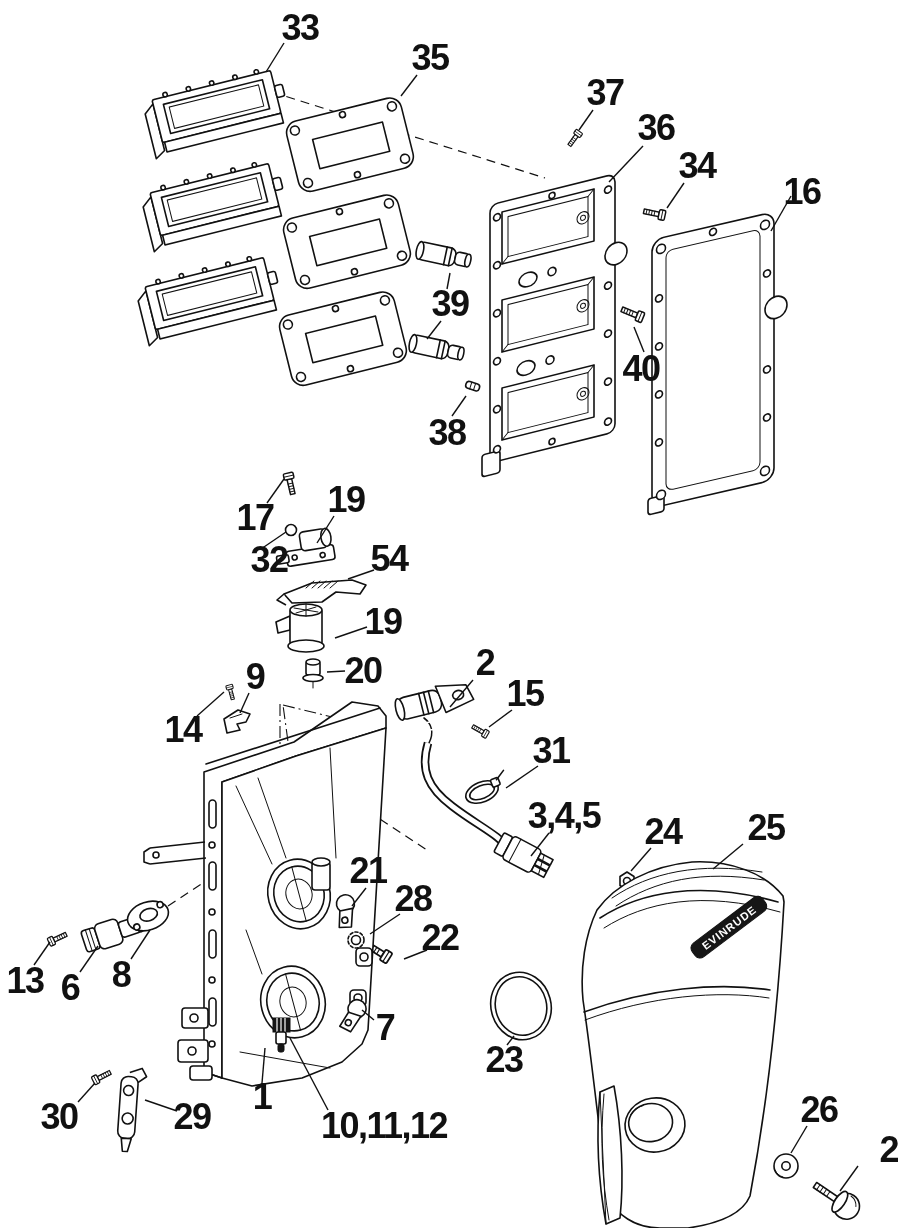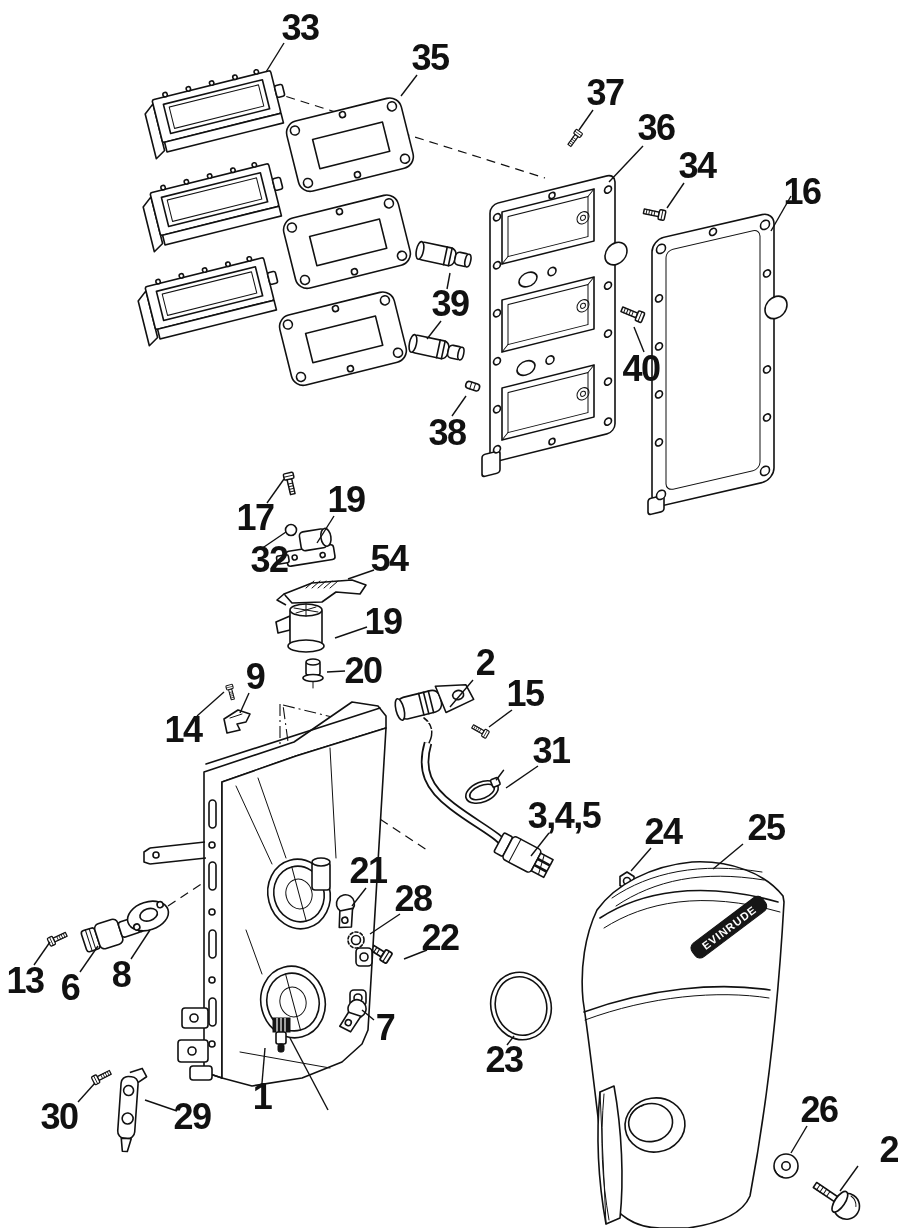--- a/index.html
+++ b/index.html
@@ -508,20 +508,21 @@
   </g>
 </svg>
 
   <div class="callout" style="left:262px;top:1097px;">1</div>
   <div class="callout" style="left:485px;top:663px;">2</div>
   <div class="callout" style="left:564px;top:816px;">3,4,5</div>
   <div class="callout" style="left:70px;top:988px;">6</div>
   <div class="callout" style="left:385px;top:1028px;">7</div>
   <div class="callout" style="left:121px;top:975px;">8</div>
   <div class="callout" style="left:255px;top:677px;">9</div>
+  <div class="callout" style="left:384px;top:1126px;">10,11,12</div>
   <div class="callout" style="left:25px;top:981px;">13</div>
   <div class="callout" style="left:183px;top:730px;">14</div>
   <div class="callout" style="left:525px;top:694px;">15</div>
   <div class="callout" style="left:802px;top:177px;margin-top:15px;">16</div>
   <div class="callout" style="left:255px;top:518px;">17</div>
   <div class="callout" style="left:346px;top:500px;">19</div>
   <div class="callout" style="left:383px;top:622px;">19</div>
   <div class="callout" style="left:363px;top:671px;">20</div>
   <div class="callout" style="left:368px;top:871px;">21</div>
   <div class="callout" style="left:440px;top:938px;">22</div>

